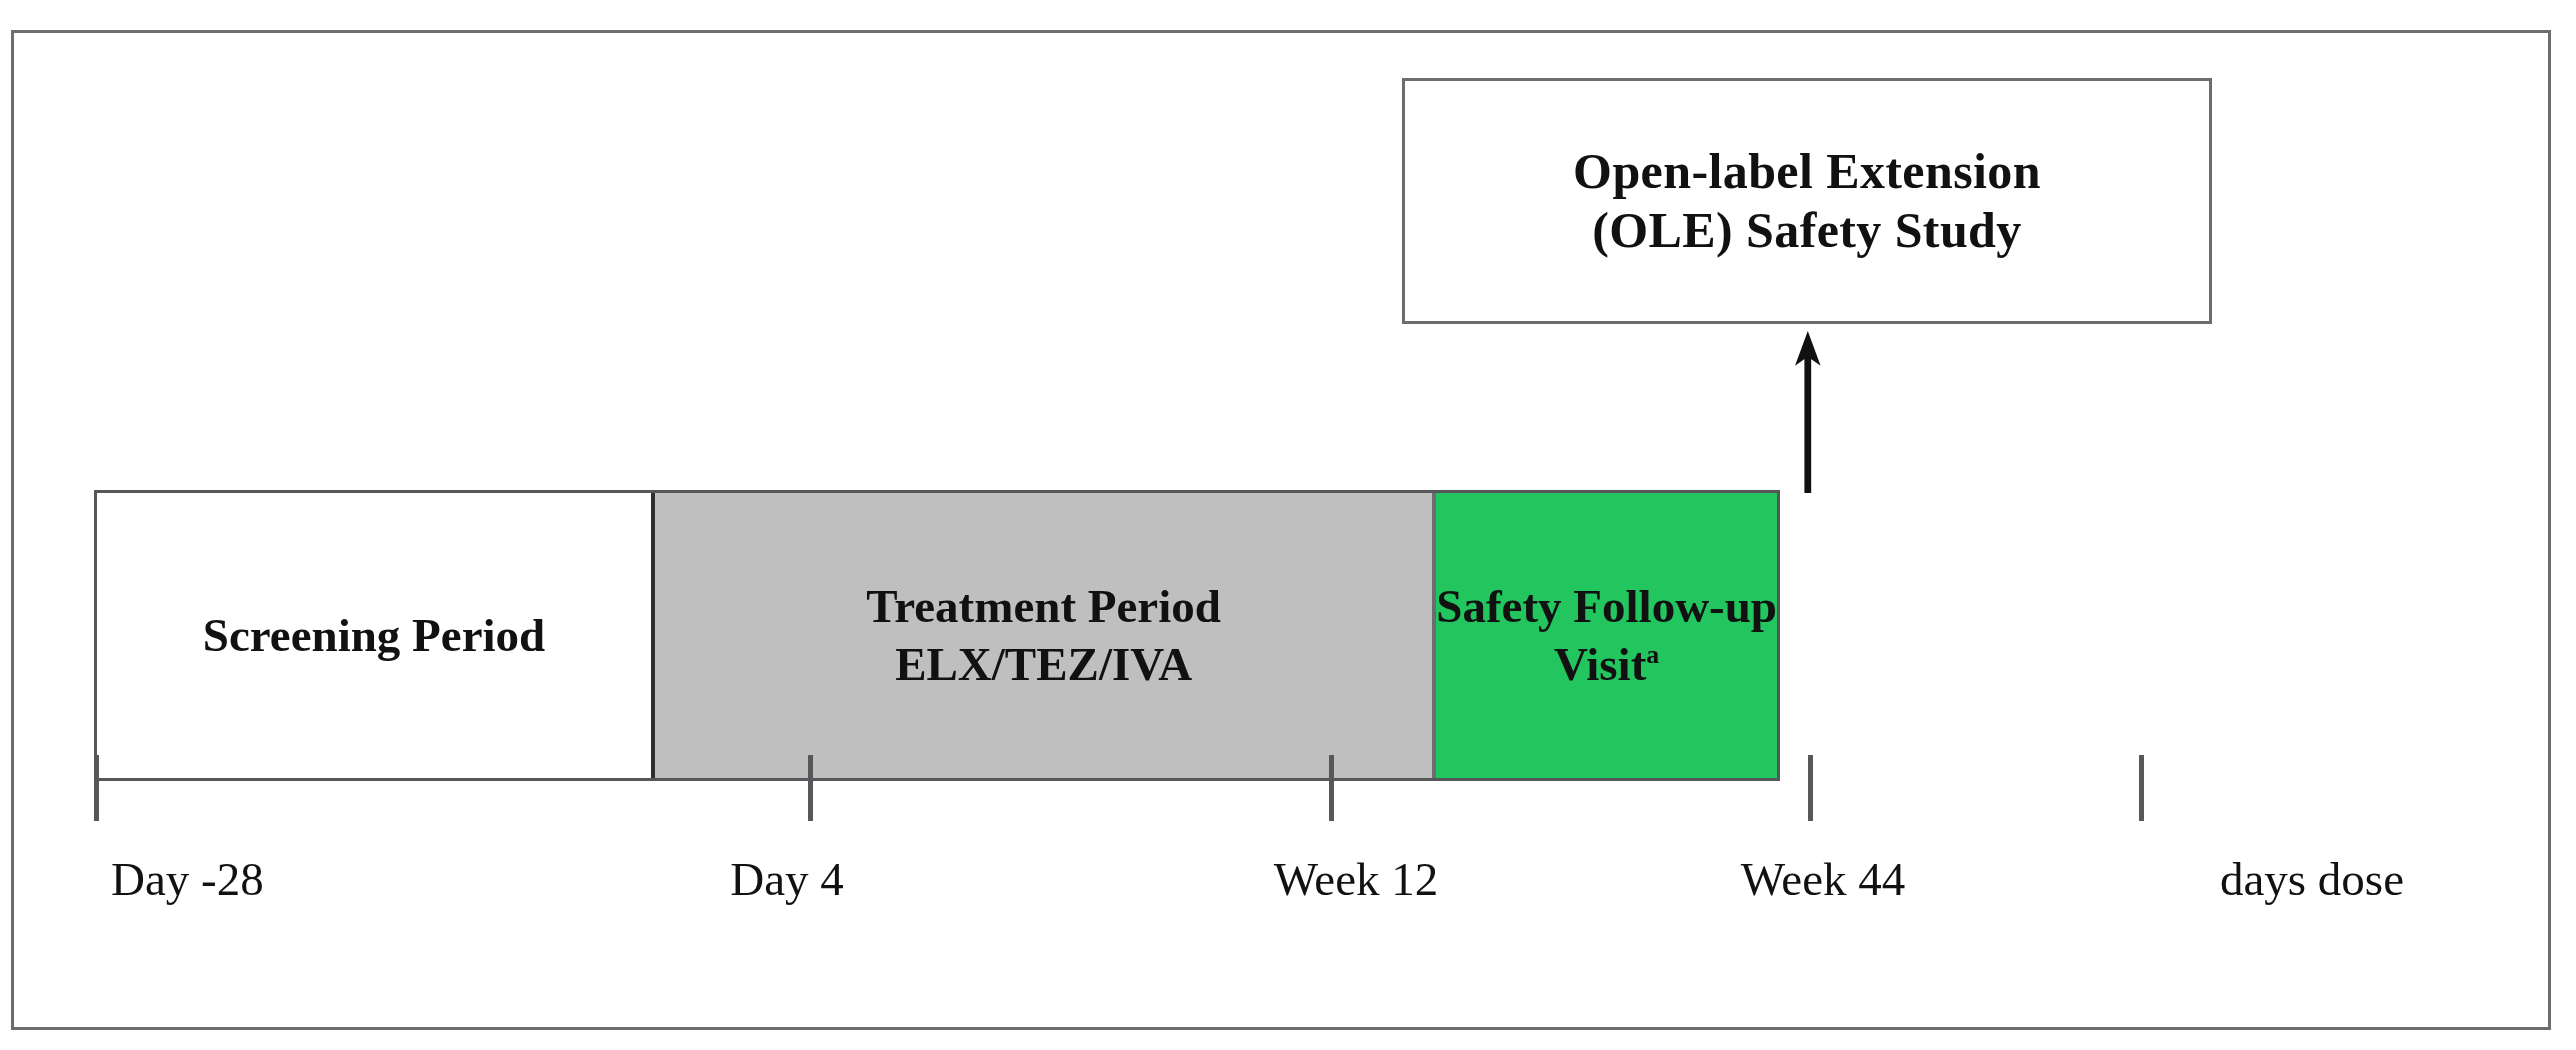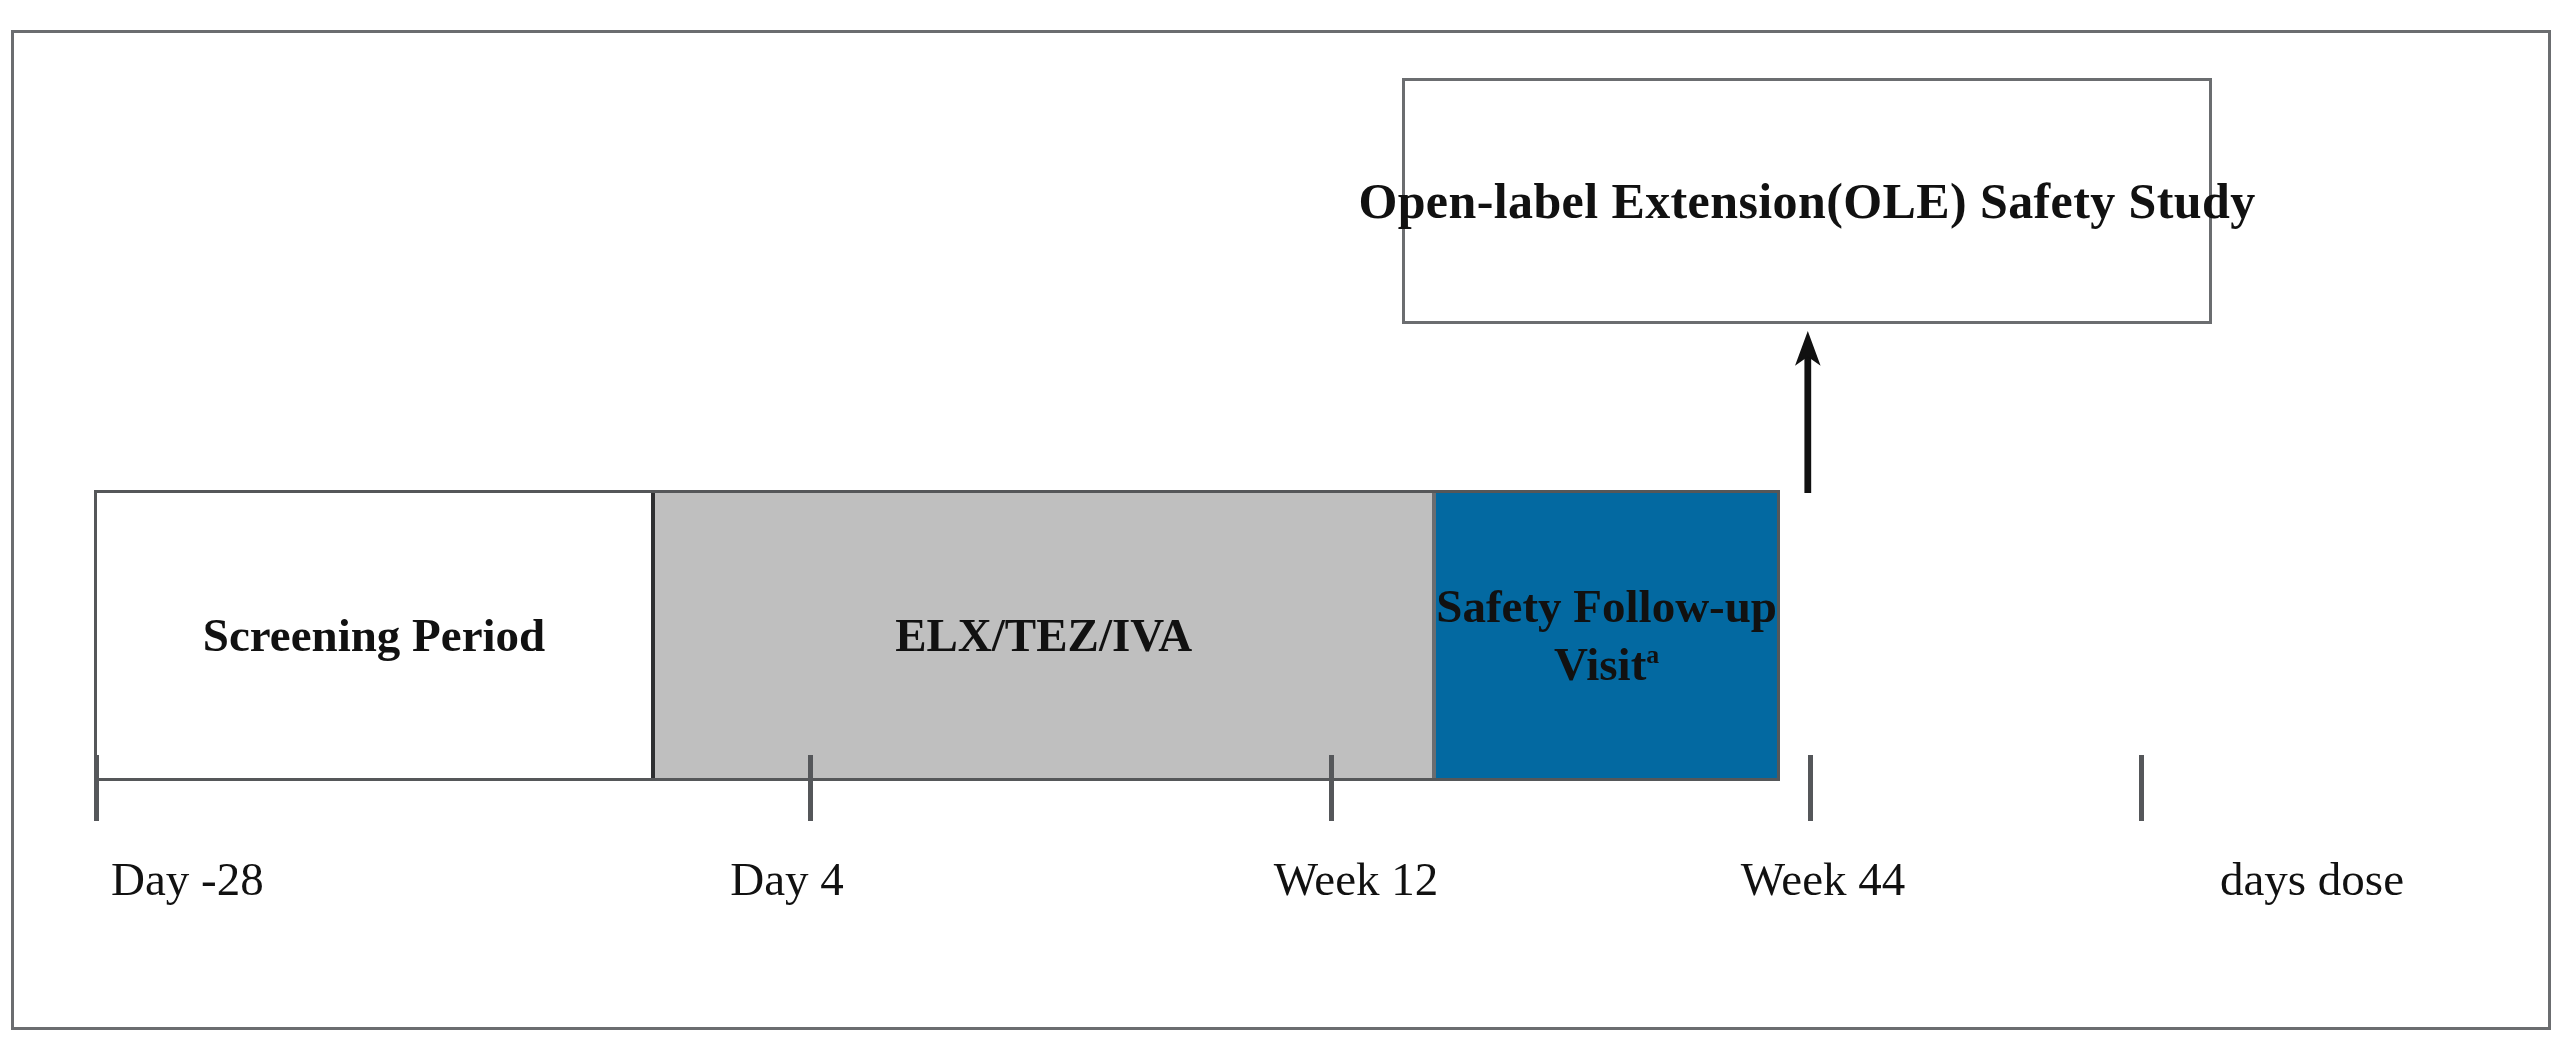--- a/index.html
+++ b/index.html
@@ -34,21 +34,21 @@
   .ole-box {
     position: absolute;
     left: 1402px;
     top: 78px;
     width: 810px;
     height: 246px;
     border: 3.8px solid #6b6d70;
     box-sizing: border-box;
     background: #ffffff;
     display: flex;
-    flex-direction: row;
+    flex-direction: column;
     align-items: center;
     justify-content: center;
     text-align: center;
   }
   .ole-line {
     font-weight: bold;
     font-size: 50px;
     line-height: 1.18;
     color: #111111;
     letter-spacing: 0.4px;
@@ -90,21 +90,21 @@
     background: #ffffff;
     border-right: 4.5px solid #2e2f31;
   }
   .phase-treatment {
     width: 1000px;
     background: #bfbfbf;
     border-right: 4.5px solid #6b6d70;
   }
   .phase-followup {
     flex: 1;
-    background: #0369a1;
+    background: #22c55e;
   }
   .phase-line {
     font-weight: bold;
     font-size: 47px;
     line-height: 1.22;
     color: #111111;
     white-space: nowrap;
   }
   .sup {
     font-size: 0.55em;
@@ -153,20 +153,21 @@
     </svg>
   </div>
 
   <div class="timeline-bar">
 
     <div class="phase phase-screening">
       <div class="phase-line">Screening Period</div>
     </div>
 
     <div class="phase phase-treatment">
+      <div class="phase-line">Treatment Period</div>
       <div class="phase-line">ELX/TEZ/IVA</div>
     </div>
 
     <div class="phase phase-followup">
       <div class="phase-line">Safety Follow-up</div>
       <div class="phase-line"><span>Visit</span><span class="sup">a</span></div>
     </div>
 
   </div>
 

